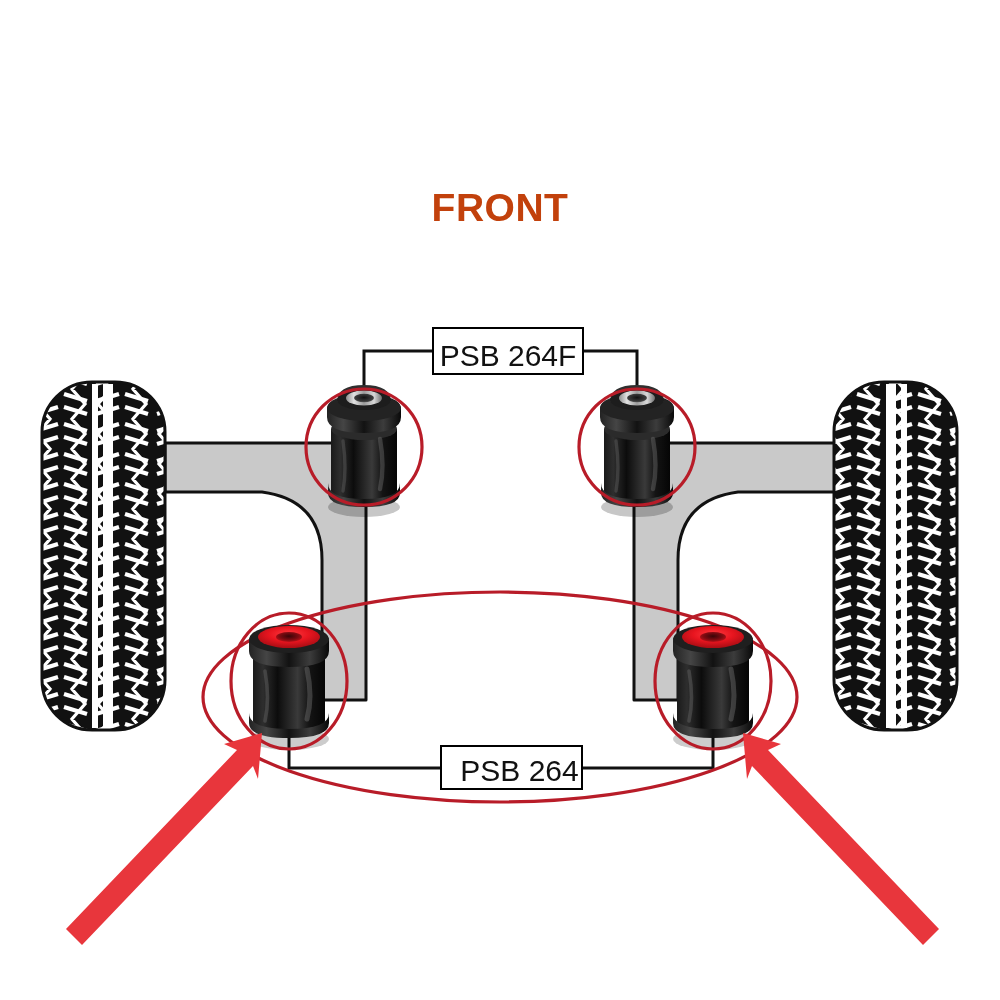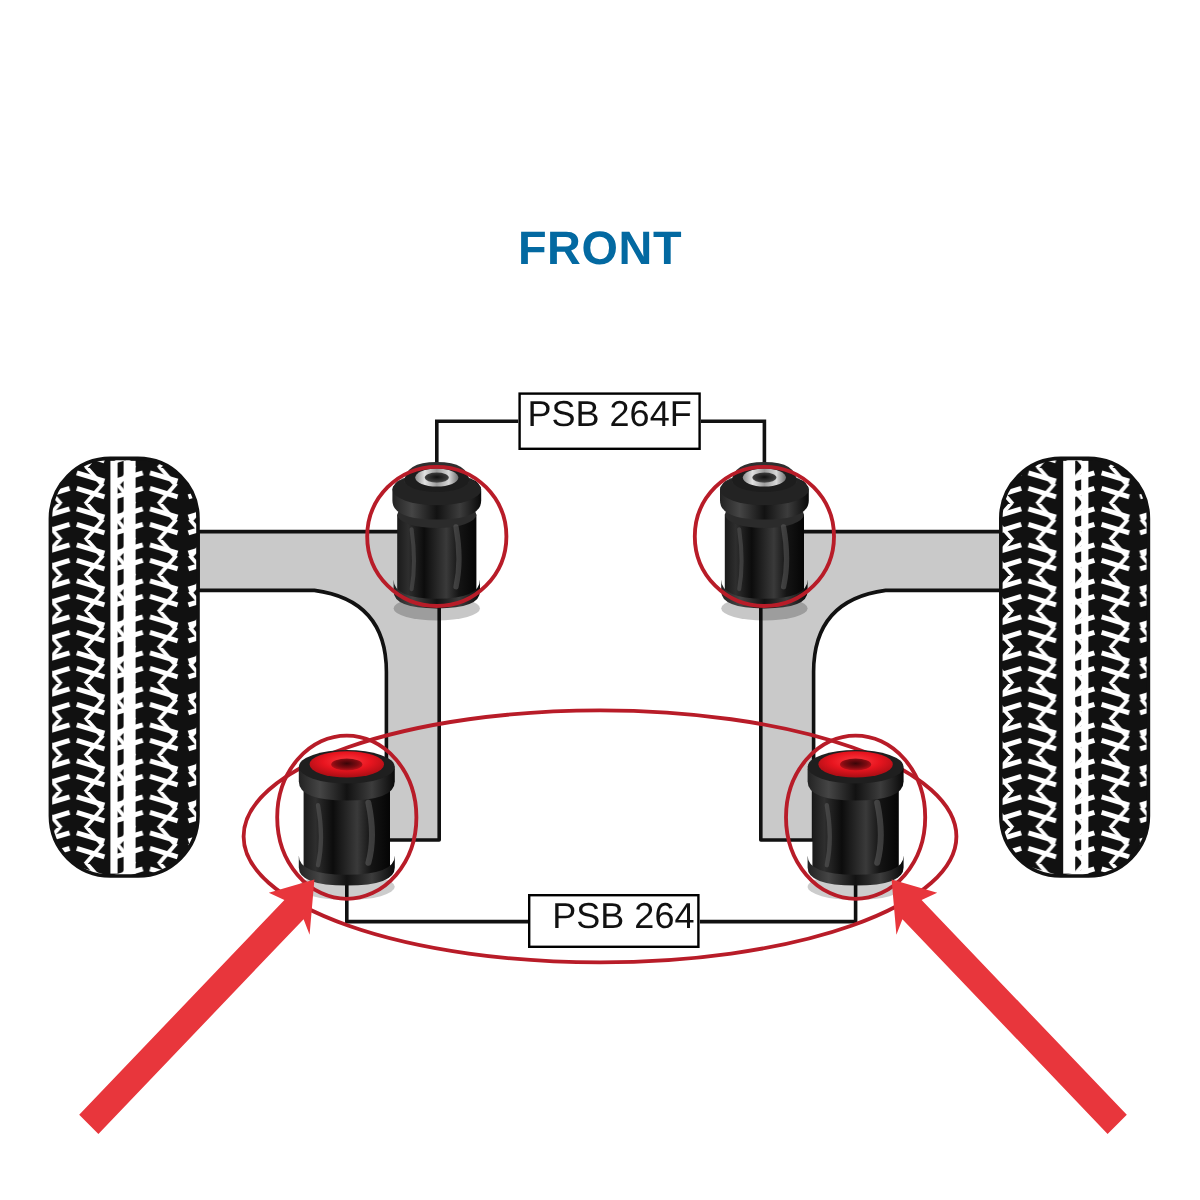--- a/index.html
+++ b/index.html
@@ -1,23 +1,23 @@
 <!DOCTYPE html>
 <html><head>
 <meta charset="utf-8">
 <style>
   html,body{margin:0;padding:0;background:#ffffff;}
   body{width:1000px;height:1000px;overflow:hidden;
        font-family:"Liberation Sans",sans-serif;position:relative;}
   #stage{position:absolute;inset:0;width:1000px;height:1000px;}
   #svgroot{position:absolute;left:0;top:0;width:1000px;height:1000px;display:block;}
   .ttl{position:absolute;left:0;top:186px;width:1000px;text-align:center;
-       font-size:39px;font-weight:bold;letter-spacing:.5px;color:#0369a1;}
+       font-size:39px;font-weight:bold;letter-spacing:.5px;color:#c2410c;}
   .lblbox{position:absolute;background:#fff;border:2.5px solid #000;
-          display:flex;align-items:flex-start;justify-content:center;
+          display:flex;align-items:flex-end;justify-content:center;
           font-size:30px;color:#111;box-sizing:border-box;}
   #lbl-264f{left:432px;top:327px;width:152px;height:48px;}
   #lbl-264{left:440px;top:745px;width:143px;height:45px;padding-left:16px;}
 </style>
 </head>
 <body>
 
 <div id="stage">
 
   <svg id="svgroot" viewBox="0 0 1000 1000">

